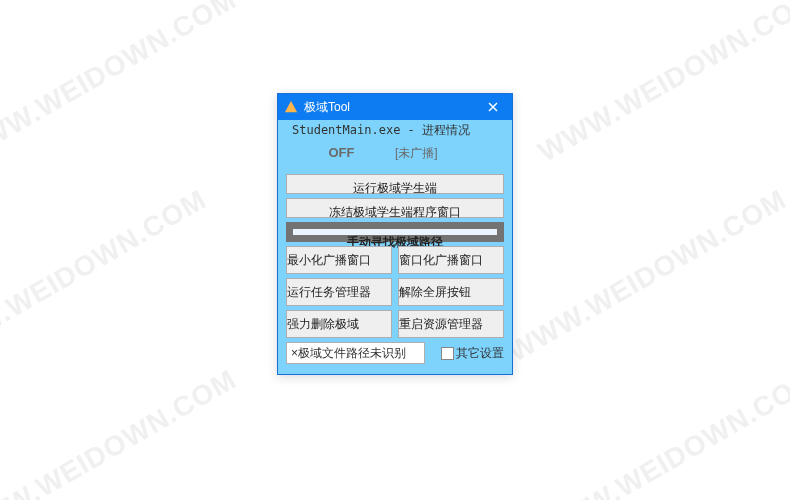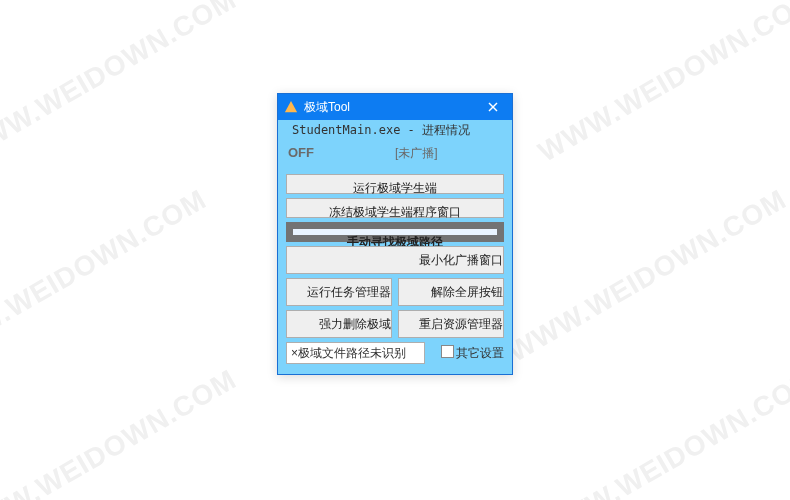--- a/index.html
+++ b/index.html
@@ -71,21 +71,21 @@
     color: #333;
     padding: 2px 10px 4px 14px;
   }
   .status-row {
     display: flex;
     padding: 2px 10px 8px 10px;
     font-size: 13px;
     font-weight: bold;
     color: #6a6a6a;
   }
-  .status-off { flex: 1; text-align: left; }
+  .status-off { flex: 1; text-align: center; }
   .status-bcast { flex: 1; text-align: left; font-weight: normal; color: #6a6a6a; font-size: 12px;}
   .btn {
     display: block;
     margin: 4px 8px;
     height: 20px;
     line-height: 26px;
     text-align: center;
     font-size: 12px;
     color: #222;
     background: #efefef;
@@ -99,21 +99,21 @@
   }
   .btn-row {
     display: flex;
     margin: 4px 8px;
     gap: 6px;
   }
   .btn-row .btn-half {
     flex: 1;
     height: 28px;
     line-height: 26px;
-    text-align: right;
+    text-align: left;
     font-size: 12px;
     color: #222;
     background: #efefef;
     border: 1px solid #aeaeae;
     cursor: pointer;
   }
   .bottom-row {
     display: flex;
     align-items: center;
     margin: 4px 8px 6px 8px;
@@ -126,21 +126,21 @@
     border: 1px solid #aeaeae;
     font-size: 12px;
     color: #333;
     padding: 0 4px;
     background: #fff;
     white-space: nowrap;
     overflow: hidden;
   }
   .chk-wrap {
     display: flex;
-    align-items: flex-start;
+    align-items: center;
     font-size: 12px;
     color: #333;
     gap: 2px;
   }
   .chk {
     width: 13px;
     height: 13px;
     border: 1px solid #888;
     background: #fff;
     display: inline-block;
@@ -177,20 +177,21 @@
       <div class="status-off">OFF</div>
       <div class="status-bcast">[未广播]</div>
     </div>
 
     <div class="btn">运行极域学生端</div>
     <div class="btn">冻结极域学生端程序窗口</div>
     <div class="btn highlight">手动寻找极域路径</div>
 
     <div class="btn-row">
       <div class="btn-half">最小化广播窗口</div>
+      <div class="btn-half">窗口化广播窗口</div>
     </div>
     <div class="btn-row">
       <div class="btn-half">运行任务管理器</div>
       <div class="btn-half">解除全屏按钮</div>
     </div>
     <div class="btn-row">
       <div class="btn-half">强力删除极域</div>
       <div class="btn-half">重启资源管理器</div>
     </div>
 

